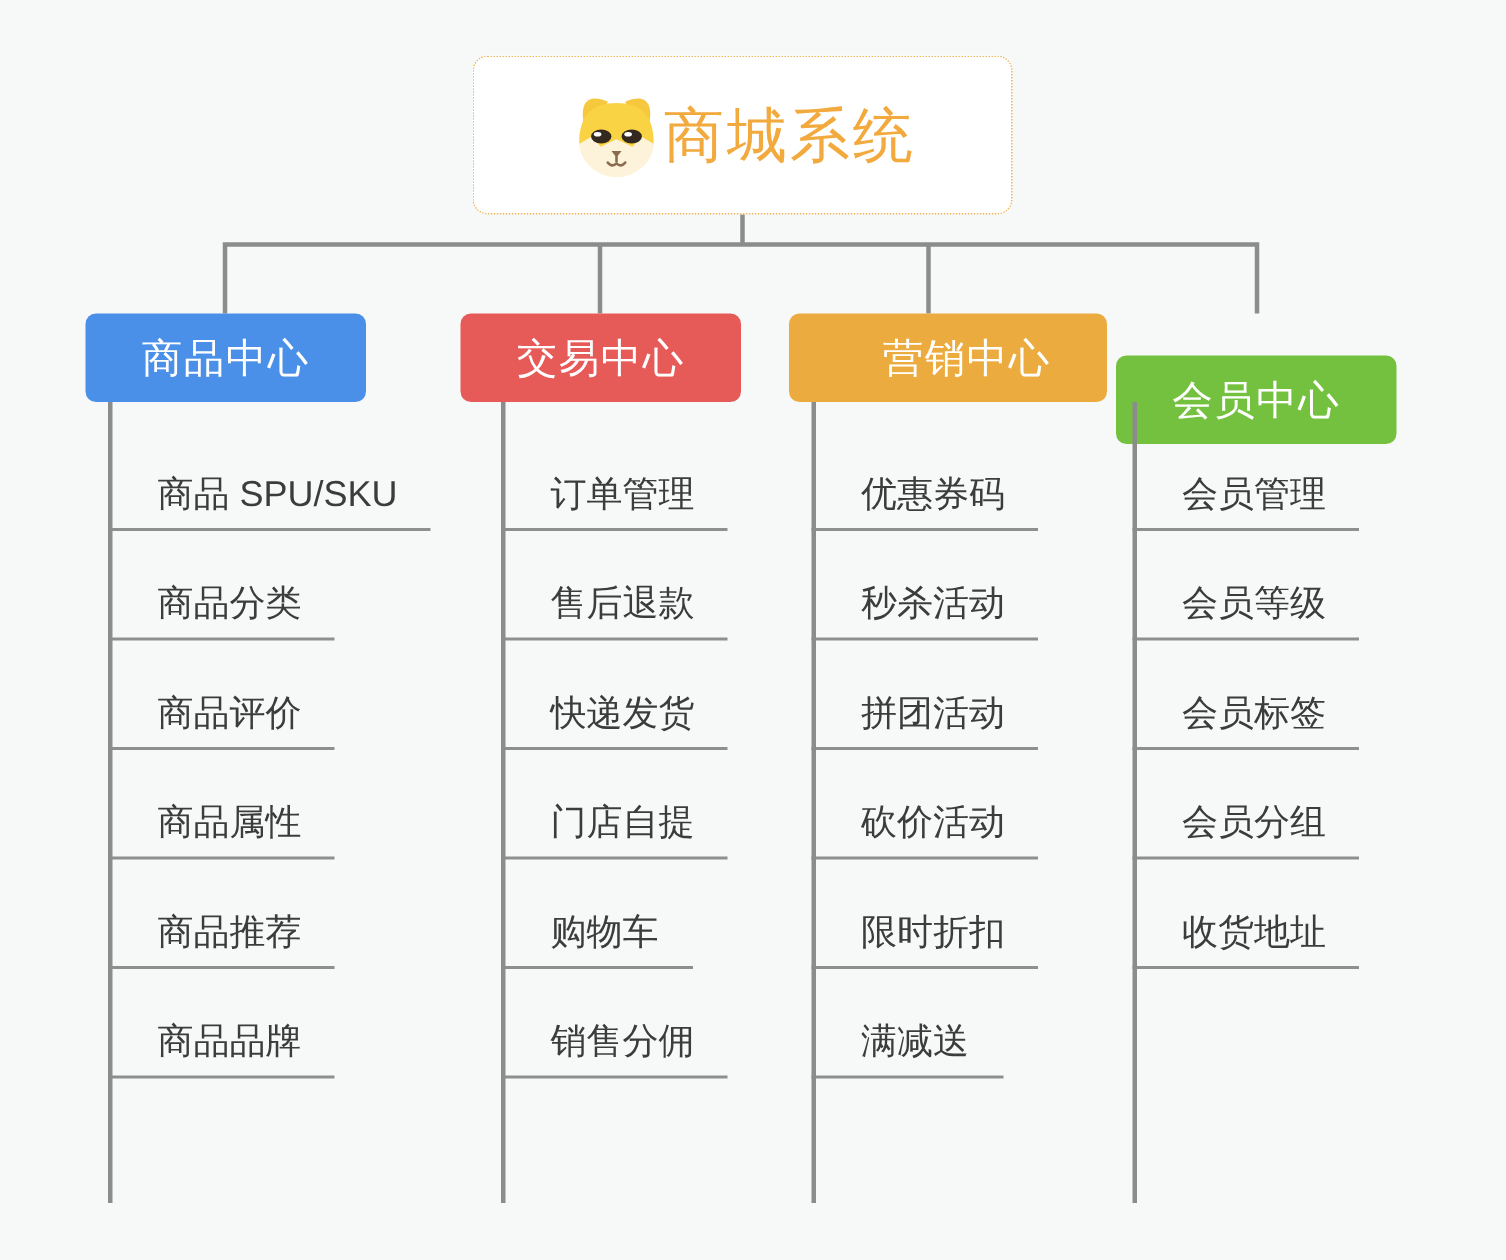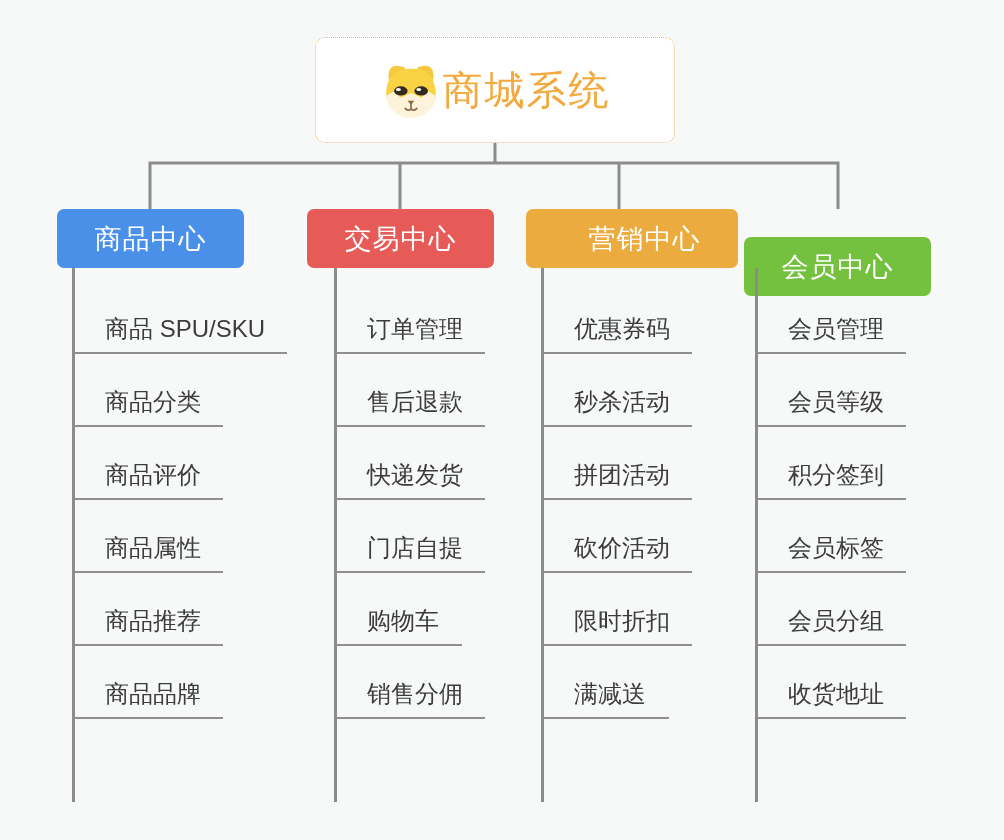--- a/index.html
+++ b/index.html
@@ -121,19 +121,18 @@
     <div class="leaf">秒杀活动</div>
     <div class="leaf">拼团活动</div>
     <div class="leaf">砍价活动</div>
     <div class="leaf">限时折扣</div>
     <div class="leaf">满减送</div>
   </div>
 
   <div class="column c3">
     <div class="leaf">会员管理</div>
     <div class="leaf">会员等级</div>
-    <div class="leaf">积分签到</div>
     <div class="leaf">会员标签</div>
     <div class="leaf">会员分组</div>
     <div class="leaf">收货地址</div>
   </div>
 
 </div>
 
 </body></html>

